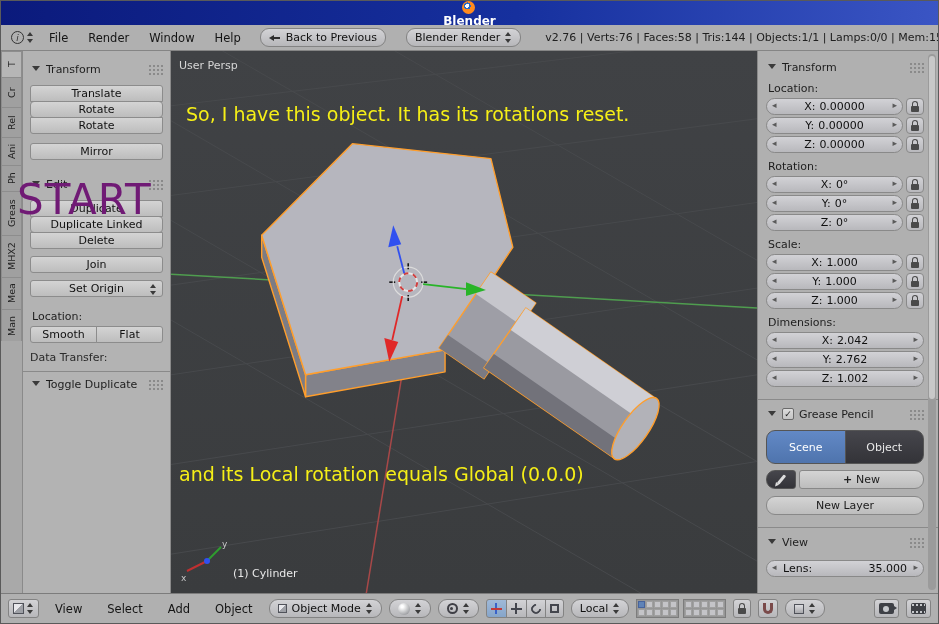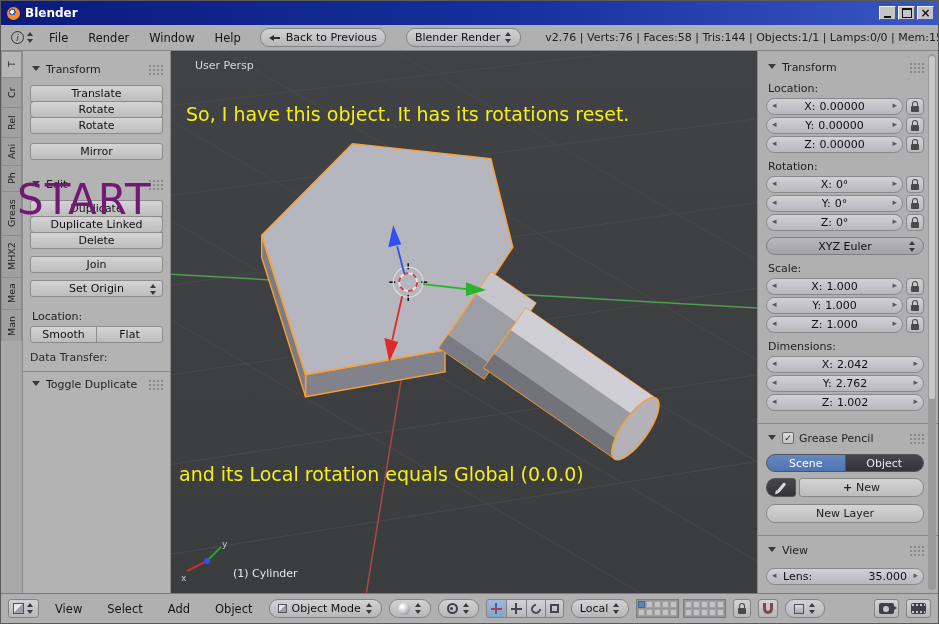--- a/index.html
+++ b/index.html
@@ -5,21 +5,21 @@
   html,body{margin:0;padding:0;background:#666;}
   *{box-sizing:border-box;cursor:default;}
   #window{
     position:relative;width:939px;height:624px;overflow:hidden;
     font-family:"DejaVu Sans",sans-serif;font-size:11px;color:#1c1c1c;
     background:#b0b0b0;border:1px solid #5a5a5a;
   }
   
   .titlebar{position:absolute;top:0;left:0;right:0;height:24px;
     background:linear-gradient(90deg,#0b1a7c 0%,#16309e 55%,#3a55c4 100%);
-    display:flex;align-items:center;padding:0 4px;color:#fff;}
+    display:flex;align-items:center;padding:0 4px;color:#fff;flex-direction:column;}
   .blogo{width:13px;height:13px;border-radius:50%;
     background:radial-gradient(circle at 40% 38%,#ffffff 0 2px,#2a6ac8 2px 3.5px,#ff8a1e 3.5px 100%);
     margin:0 5px 0 2px;flex:0 0 auto;}
   .wtitle{font-weight:bold;font-size:12px;flex:1;}
   .wbtn{width:17px;height:14px;background:#c4c4c4;border:1px solid;
     border-color:#f4f4f4 #5c5c5c #5c5c5c #f4f4f4;display:flex;align-items:center;
     justify-content:center;margin-left:2px;}
   .wmin::after{content:'';width:7px;height:2px;background:#111;margin-top:7px;}
   .wmax::after{content:'';width:8px;height:7px;border:1px solid #111;border-top-width:2px;}
   .wclose::after{content:'×';font-size:12px;line-height:1;color:#111;font-weight:bold;}
@@ -94,21 +94,21 @@
     border:1.5px solid #4a4a4a;border-bottom:none;border-radius:4px 4px 0 0;}
   .dd{position:relative;display:flex;align-items:center;justify-content:center;height:18px;
     border:1px solid #808080;border-radius:9px;background:linear-gradient(#b9b9bd,#a2a2a6);
     color:#101010;margin-bottom:2px;}
   .dd .ud{position:absolute;right:7px;top:3px;}
   .cb{width:12px;height:12px;border:1px solid #6a6a6a;border-radius:2px;margin:0 5px 0 0;
     background:linear-gradient(#dcdcdc,#c4c4c4);display:flex;align-items:center;justify-content:center;
     font-size:9px;color:#222;}
   .cb::after{content:'✓';}
   .seg{display:flex;margin-top:8px;}
-  .seg .sbtn{flex:1;height:18px;display:flex;align-items:center;justify-content:center;
+  .seg .sbtn{flex:1;height:34px;display:flex;align-items:center;justify-content:center;
     border:1px solid #555;font-size:11px;}
   .sbtn.on{background:linear-gradient(#6289c6,#4f74ad);color:#fff;border-radius:9px 0 0 9px;}
   .sbtn.off{background:linear-gradient(#46464c,#333338);color:#e8e8e8;border-radius:0 9px 9px 0;margin-left:-1px;}
   .gprow{display:flex;gap:3px;margin-top:6px;}
   .pbtn{width:30px;height:19px;border:1px solid #555;border-radius:9px 3px 3px 9px;
     background:linear-gradient(#46464c,#333338);display:flex;align-items:center;justify-content:center;}
   .pencil{width:3px;height:11px;background:#ddd;border-radius:1px;transform:rotate(40deg);position:relative;}
   .pencil::after{content:'';position:absolute;left:-1px;bottom:-4px;border-left:2.5px solid transparent;
     border-right:2.5px solid transparent;border-top:4px solid #ddd;}
   .newbtn{flex:1;display:flex;align-items:center;justify-content:center;gap:4px;height:19px;
@@ -312,21 +312,21 @@
         <circle cx="238" cy="232" r="15" fill="none" stroke="#dcdcdc" stroke-width="1.2"></circle>
         <line x1="234" y1="223" x2="227" y2="196" stroke="#3050f0" stroke-width="1.8"></line>
         <polygon points="218,197 231,194 223,175" fill="#3050f0"></polygon>
         <line x1="253" y1="234" x2="297" y2="239" stroke="#28b428" stroke-width="1.8"></line>
         <polygon points="296,232 296,246 316,240" fill="#28b428"></polygon>
         <line x1="232" y1="246" x2="222" y2="290" stroke="#e02828" stroke-width="1.8"></line>
         <polygon points="214,288 228,292 219,312" fill="#e02828"></polygon>
       </g>
     </svg>
 
-    <span class="vtext" style="left:24px;top:8px">User Persp</span>
+    <span class="vtext" style="left:8px;top:8px">User Persp</span>
     <span class="anno" style="left:15px;top:52px">So, I have this object. It has its rotations reset.</span>
     <span class="anno" style="left:8px;top:412px">and its Local rotation equals Global (0.0.0)</span>
     <span class="vtext" style="left:62px;top:516px;color:#e8e8e8">(1) Cylinder</span>
 
     <svg style="position:absolute;left:8px;top:488px" width="48" height="44" viewBox="0 0 48 44">
       <line x1="28" y1="22" x2="8" y2="32" stroke="#c03030" stroke-width="2"></line>
       <line x1="28" y1="22" x2="42" y2="8" stroke="#2f9d2f" stroke-width="2"></line>
       <circle cx="28" cy="22" r="3" fill="#3050f0"></circle>
       <text x="2" y="42" fill="#c8c8c8" font-size="9">x</text>
       <text x="43" y="8" fill="#c8c8c8" font-size="9">y</text>
@@ -393,24 +393,20 @@
     <div class="nrow">
         <div class="nf">
           <span>Z:</span>
           <span>0°</span>
         </div>
         <span class="lockbtn">
           <span class="lock"></span>
         </span>
       </div>
 
-    <div class="dd" style="margin-top:6px">
-      <span>XYZ Euler</span>
-      <span class="ud"></span>
-    </div>
 
     <div class="lbl">Scale:</div>
     <div class="nrow">
         <div class="nf">
           <span>X:</span>
           <span>1.000</span>
         </div>
         <span class="lockbtn">
           <span class="lock"></span>
         </span>

